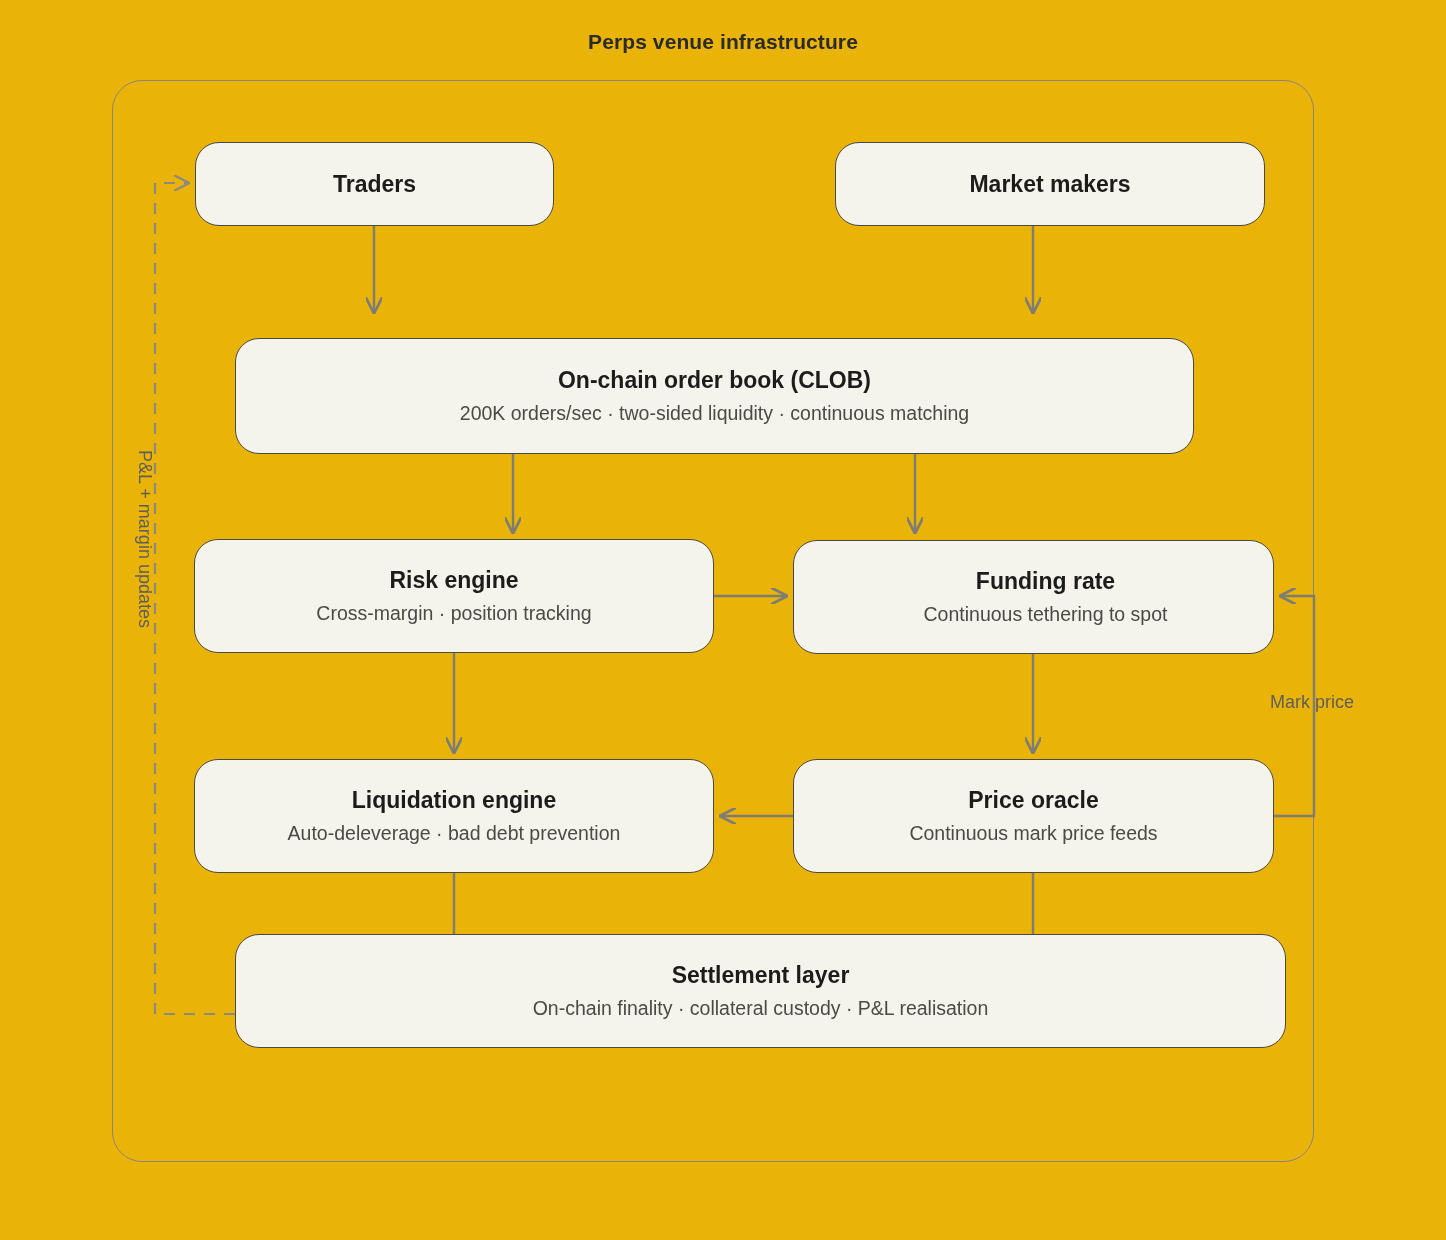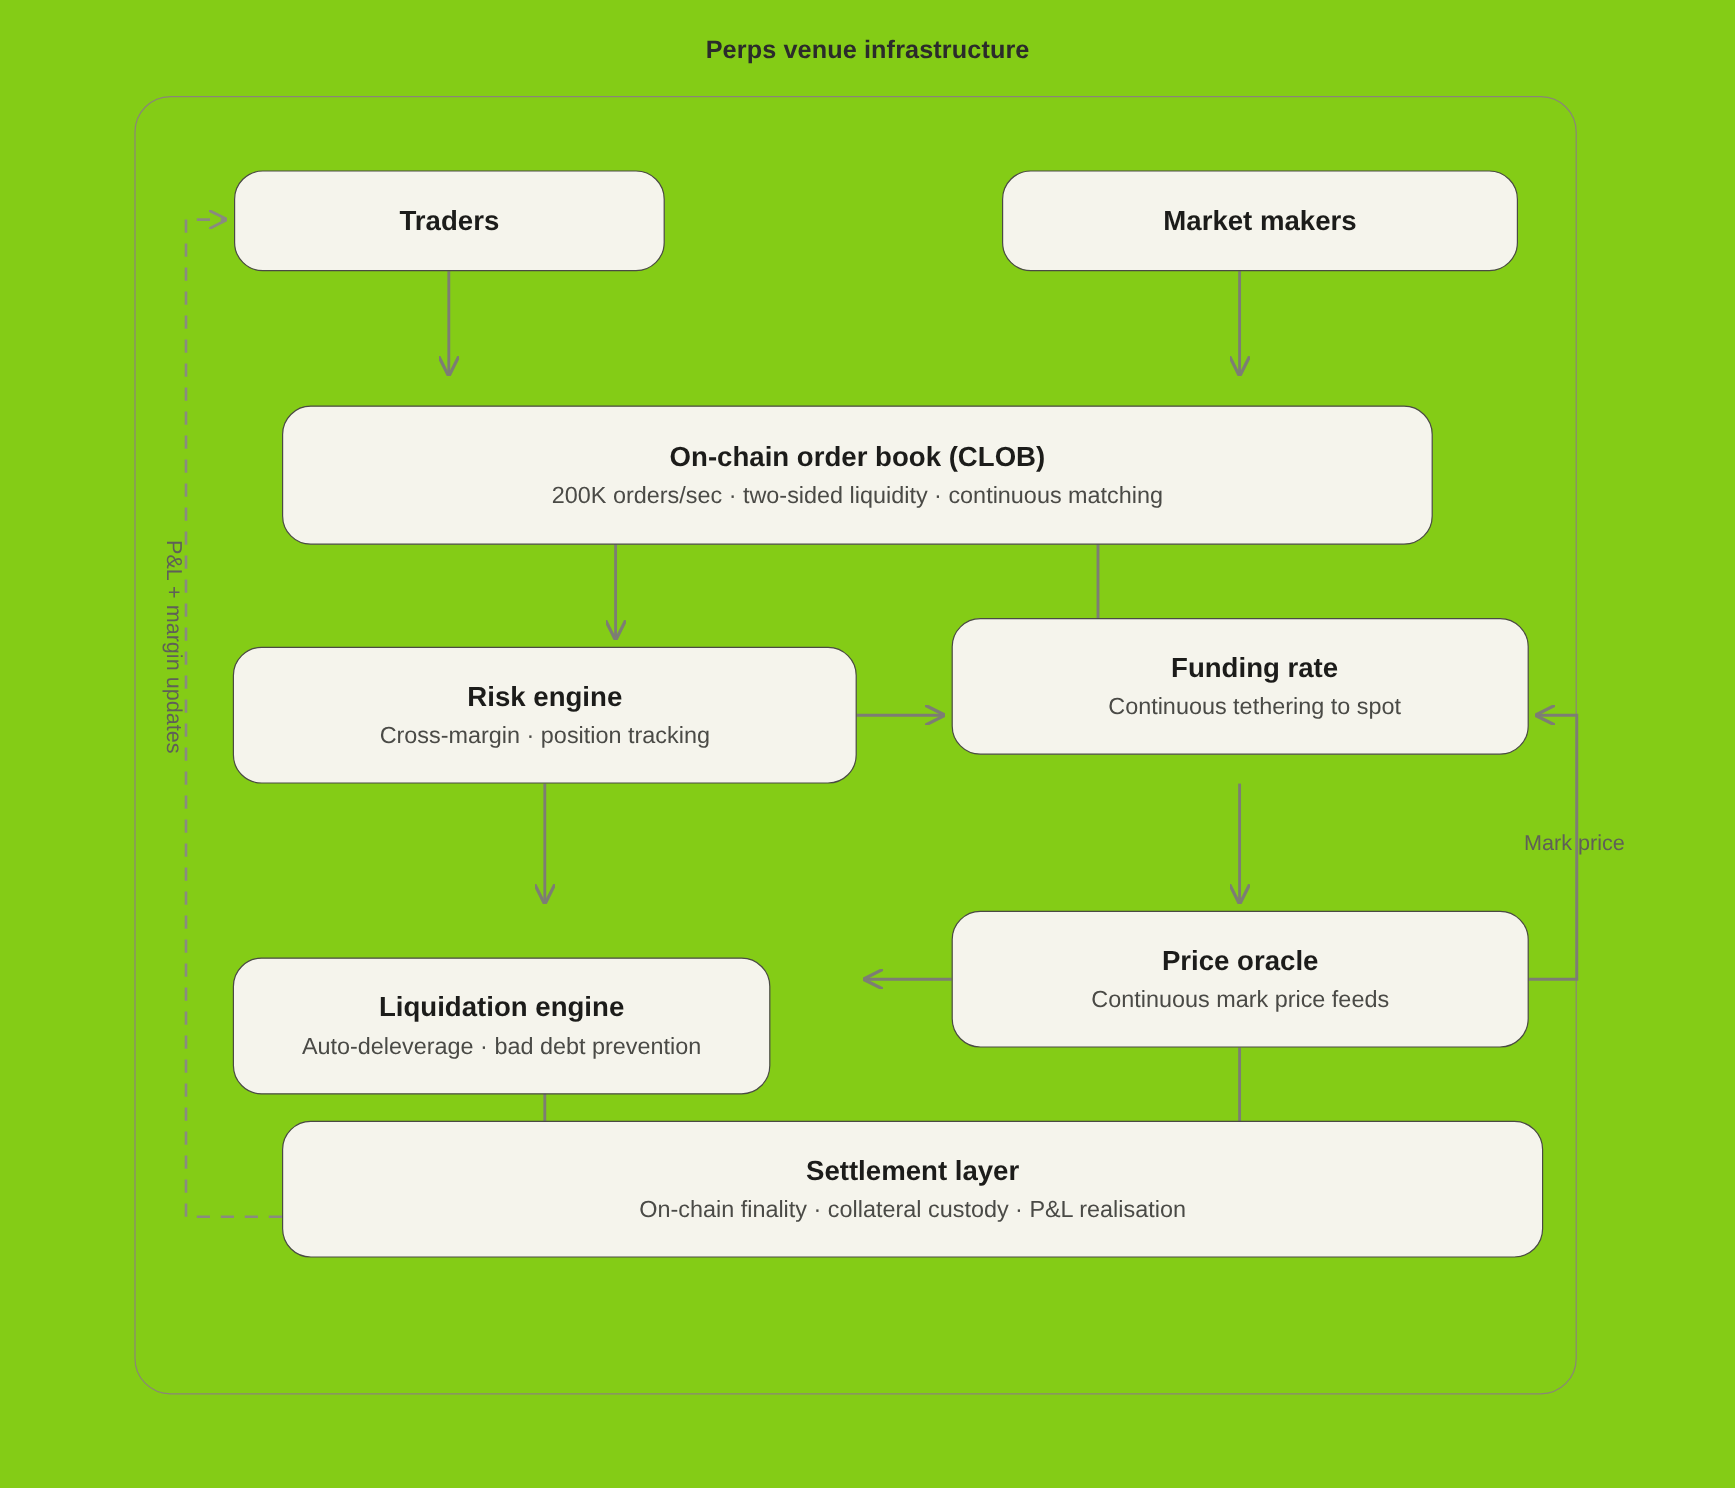--- a/index.html
+++ b/index.html
@@ -13,21 +13,21 @@
     width: 1446px;
     height: 1240px;
     position: relative;
     overflow: hidden;
   }
 
   #stage {
     position: relative;
     width: 1446px;
     height: 1240px;
-    background: #84cc16;
+    background: #eab308;
   }
 
   
   .diagram-title {
     position: absolute;
     left: 0;
     top: 30px;
     width: 1446px;
     text-align: center;
     font-size: 21px;
@@ -84,22 +84,22 @@
     line-height: 1.3;
     margin-top: 6px;
   }
   .node.simple .node-title { font-size: 23px; }
 
   
   #node-traders        { left: 195px;  top: 142px; width: 359px; height: 84px; }
   #node-market-makers  { left: 835px;  top: 142px; width: 430px; height: 84px; }
   #node-clob           { left: 235px;  top: 338px; width: 959px; height: 116px; }
   #node-risk-engine    { left: 194px;  top: 539px; width: 520px; height: 114px; }
-  #node-funding-rate   { left: 793px;  top: 515px; width: 481px; height: 114px; padding-left: 36px; }
-  #node-liquidation    { left: 194px;  top: 798px; width: 448px; height: 114px; }
+  #node-funding-rate   { left: 793px;  top: 540px; width: 481px; height: 114px; padding-left: 36px; }
+  #node-liquidation    { left: 194px;  top: 759px; width: 520px; height: 114px; }
   #node-price-oracle   { left: 793px;  top: 759px; width: 481px; height: 114px; }
   #node-settlement     { left: 235px;  top: 934px; width: 1051px; height: 114px; }
 
   
   .edge-label {
     position: absolute;
     font-size: 18px;
     color: #5f5f58;
     white-space: nowrap;
   }

